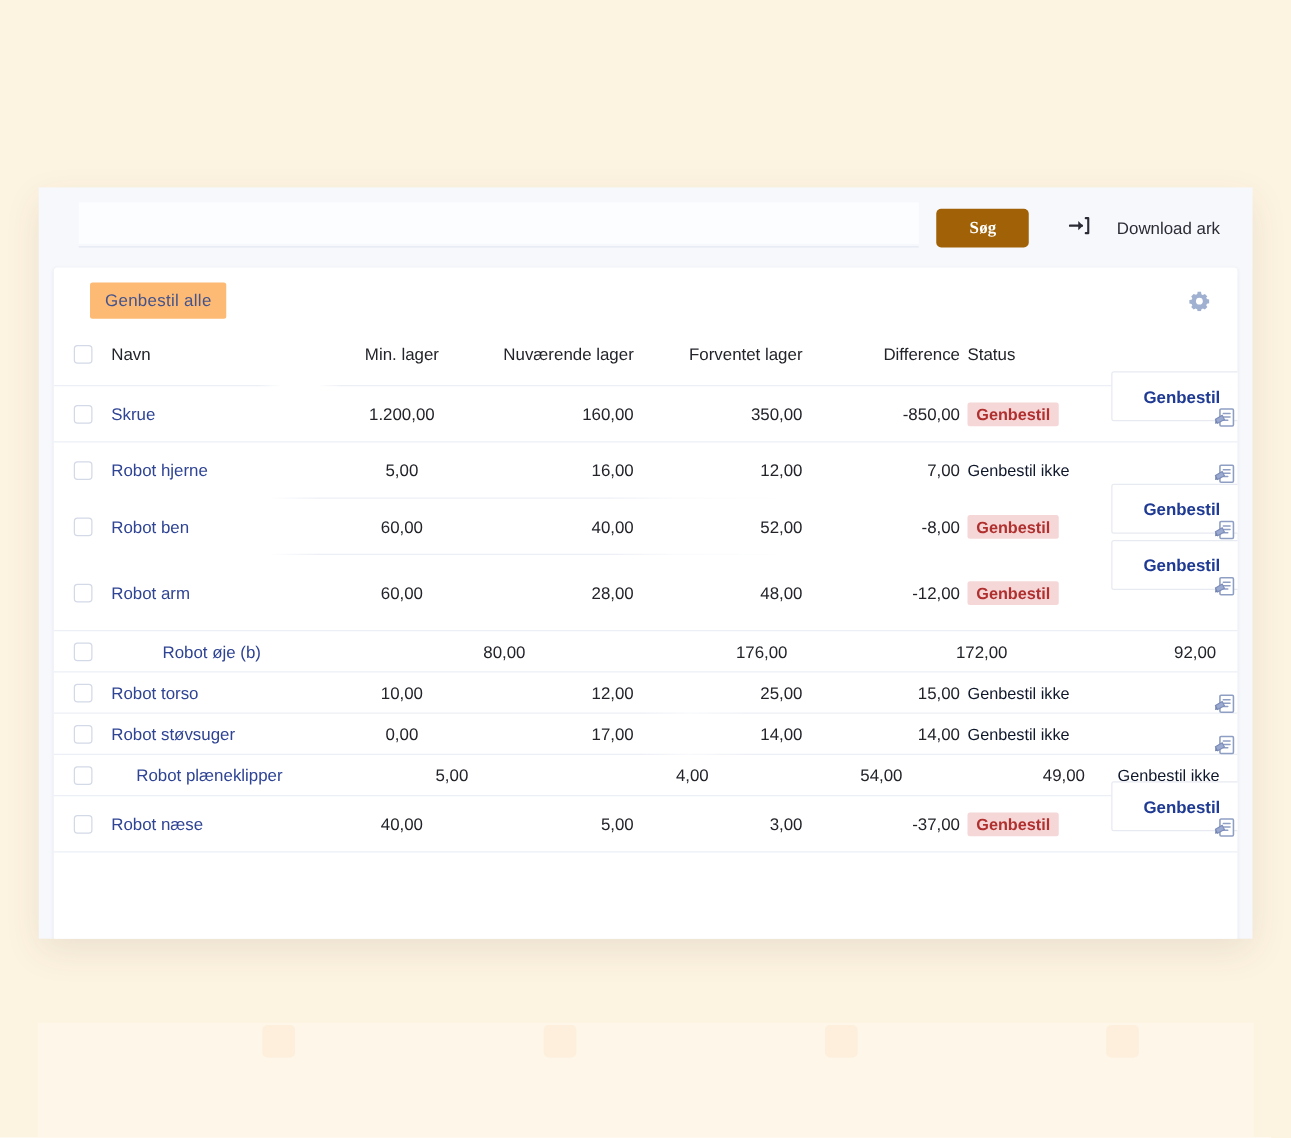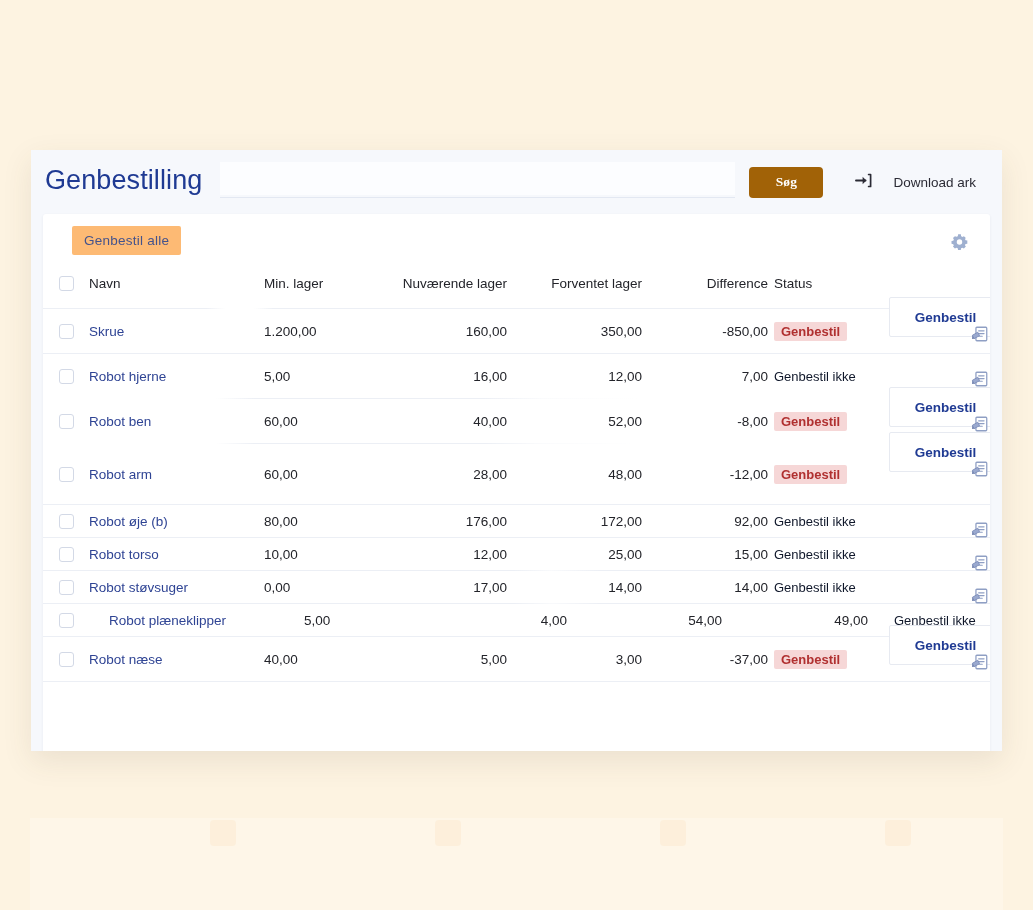--- a/index.html
+++ b/index.html
@@ -198,21 +198,21 @@
 
   .cell {
     font-size: 13.5px;
     color: #23242a;
     white-space: nowrap;
   }
 
   
   .c-check    { width: 46px;  flex: 0 0 46px;  display: flex; justify-content: center; }
   .c-name     { width: 175px; flex: 0 0 175px; text-align: left; }
-  .c-min      { width: 115px; flex: 0 0 115px; text-align: left; }
+  .c-min      { width: 115px; flex: 0 0 115px; text-align: center; }
   .c-cur      { width: 128px; flex: 0 0 128px; text-align: right; }
   .c-exp      { width: 135px; flex: 0 0 135px; text-align: right; }
   .c-diff     { width: 126px; flex: 0 0 126px; text-align: right; }
   .c-status   { width: 116px; flex: 0 0 116px; text-align: left; padding-left: 6px; }
   .c-action   { width: 119px; flex: 0 0 119px; position: relative; height: 100%; }
 
   .row.header-row .c-min,
   .row.header-row .c-cur,
   .row.header-row .c-exp,
   .row.header-row .c-diff { font-weight: 400; color: #23242a; }
@@ -315,21 +315,20 @@
 <div class="bg-watermarks">
   <div class="wm"></div>
   <div class="wm"></div>
   <div class="wm"></div>
   <div class="wm"></div>
 </div>
 
 <div class="window">
 
   <div class="appbar">
-    <div class="page-title">Genbestilling</div>
 
     <div class="search-wrap">
       <input class="search-input" type="text" placeholder="" style="">
       <div class="search-underline"></div>
     </div>
 
     <button class="btn-sog">Søg</button>
 
     <div class="download-link">
       <span class="download-icon">
@@ -452,21 +451,21 @@
               <div class="action-box">Genbestil</div>
               <div class="note-icon-wrap"><svg width="18" height="18" viewBox="0 0 20 20">
                   <rect x="5.5" y="2.5" width="12" height="15" rx="1" fill="#ffffff" stroke="#8f9fc4" stroke-width="1.4"></rect>
                   <path d="M8.5 6.5h6M8.5 9.5h6M8.5 12.5h4" stroke="#8f9fc4" stroke-width="1.3" stroke-linecap="round"></path>
                   <path d="M1.5 11.5 L7.5 8 L9.5 11.8 L3.4 15.2 Z" fill="#9aa9cf" stroke="#7c8cb8" stroke-width="1"></path>
                   <path d="M1.5 11.5 L3.4 15.2 L1.2 15.6 Z" fill="#6f80ae"></path>
                 </svg></div>
             </div>
           </div>
           <div class="sep"></div>
-          <div class="row" style="height: 32px;">
+          <div class="row" style="height: 32px; gap: 41px;">
             <div class="cell c-check">
               <span class="checkbox"></span>
             </div>
             <div class="cell c-name"><span class="name-link">Robot øje (b)</span></div>
             <div class="cell c-min">80,00</div>
             <div class="cell c-cur">176,00</div>
             <div class="cell c-exp">172,00</div>
             <div class="cell c-diff">92,00</div>
             <div class="cell c-status"><span class="status-plain">Genbestil ikke</span></div>
             <div class="cell c-action">

